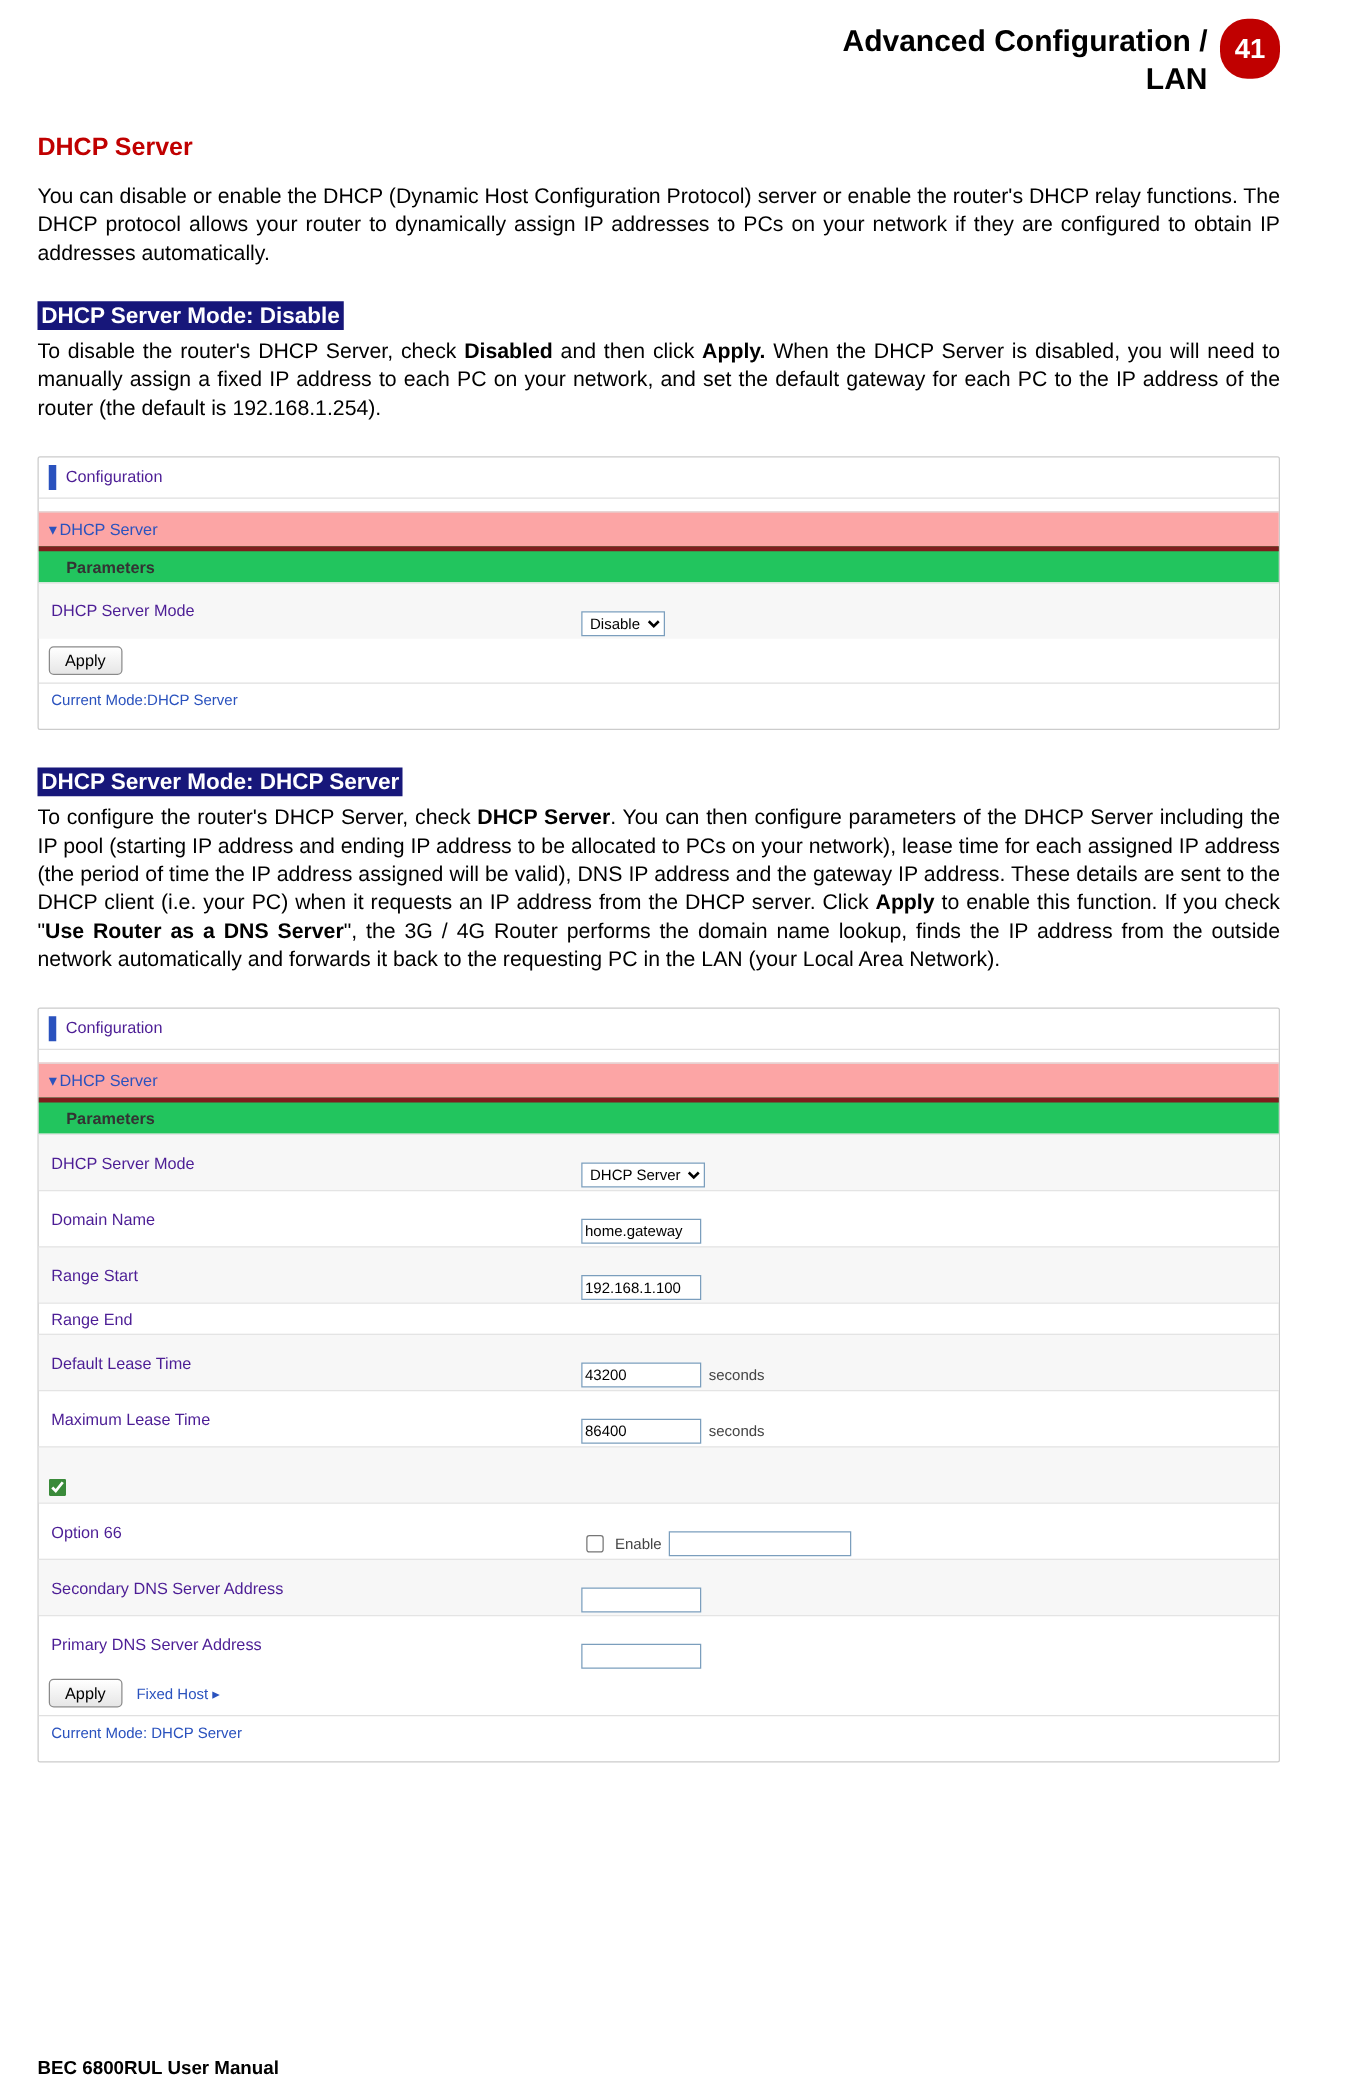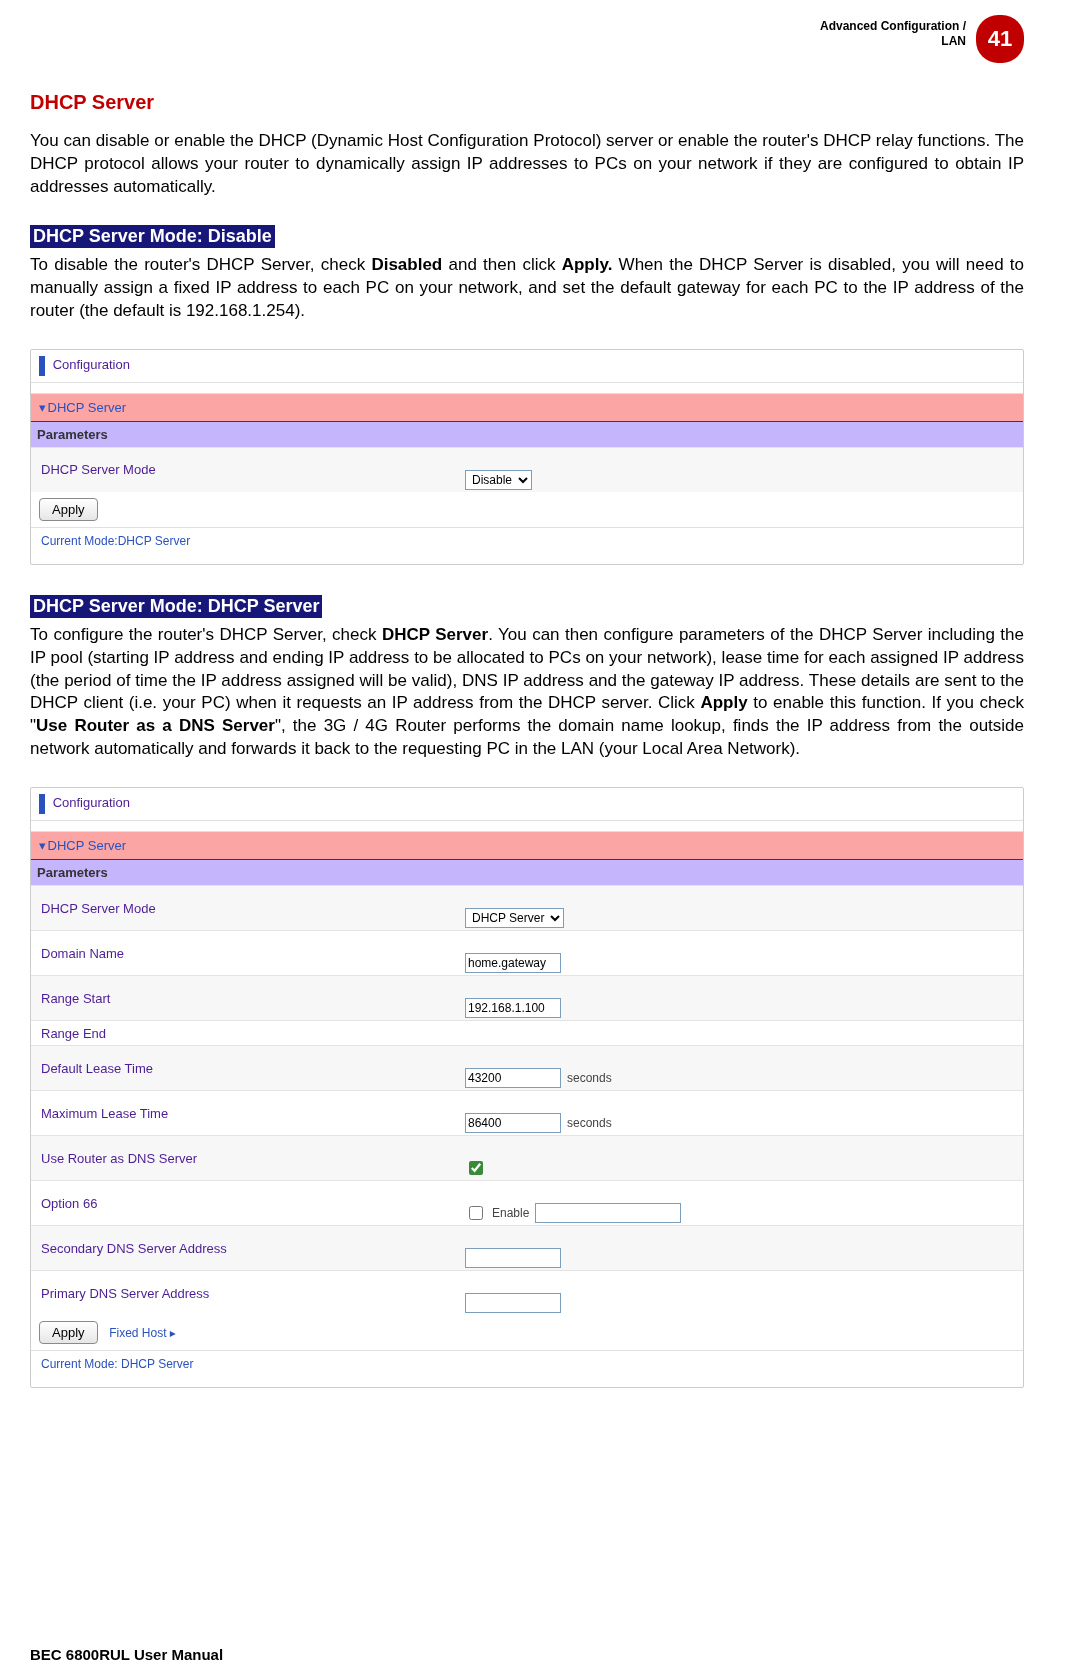--- a/index.html
+++ b/index.html
@@ -20,21 +20,21 @@
 .header {
   display: flex;
   justify-content: flex-end;
   align-items: flex-start;
   gap: 0;
   margin-bottom: 28px;
 }
 .header-text {
   text-align: right;
   font-weight: bold;
-  font-size: 12px;
+  font-size: 24px;
   line-height: 1.25;
   padding-right: 10px;
   padding-top: 4px;
 }
 .page-number-box {
   background: #c00000;
   color: #fff;
   font-weight: bold;
   font-size: 22px;
   width: 48px;
@@ -92,24 +92,24 @@
   padding: 6px 8px;
   color: #2a52be;
   border-top: 1px solid #e0e0e0;
   background: #fca5a5;
 }
 .config-section-title .caret {
   color: #2a52be;
   margin-right: 2px;
 }
 .params-row {
-  background: #c4b5fd;
-  font-weight: bold;
-  padding: 5px 6px;
-  border-top: 1px solid #7f1d1d;
+  background: #22c55e;
+  font-weight: bold;
+  padding: 5px 22px;
+  border-top: 4px solid #7f1d1d;
 }
 .field-row {
   display: flex;
   border-top: 1px solid #e4e4e4;
   min-height: 24px;
   align-items: center;
 }
 .field-row:nth-child(odd) { background:#f7f7f7; }
 .field-label {
   width: 410px;
@@ -268,21 +268,20 @@
       </div>
     </div>
     <div class="field-row">
       <div class="field-label">Maximum Lease Time</div>
       <div class="field-value">
         <input class="mini w-90" value="86400" style="">
         <span class="unit">seconds</span>
       </div>
     </div>
     <div class="field-row">
-      <div class="field-label">Use Router as DNS Server</div>
       <div class="field-value">
           <input type="checkbox" checked="" style="">
         </div>
     </div>
     <div class="field-row">
       <div class="field-label">Option 66</div>
       <div class="field-value">
         <input type="checkbox" style="">
         <span class="unit">Enable</span>
         <input class="mini" style="width: 140px;">

